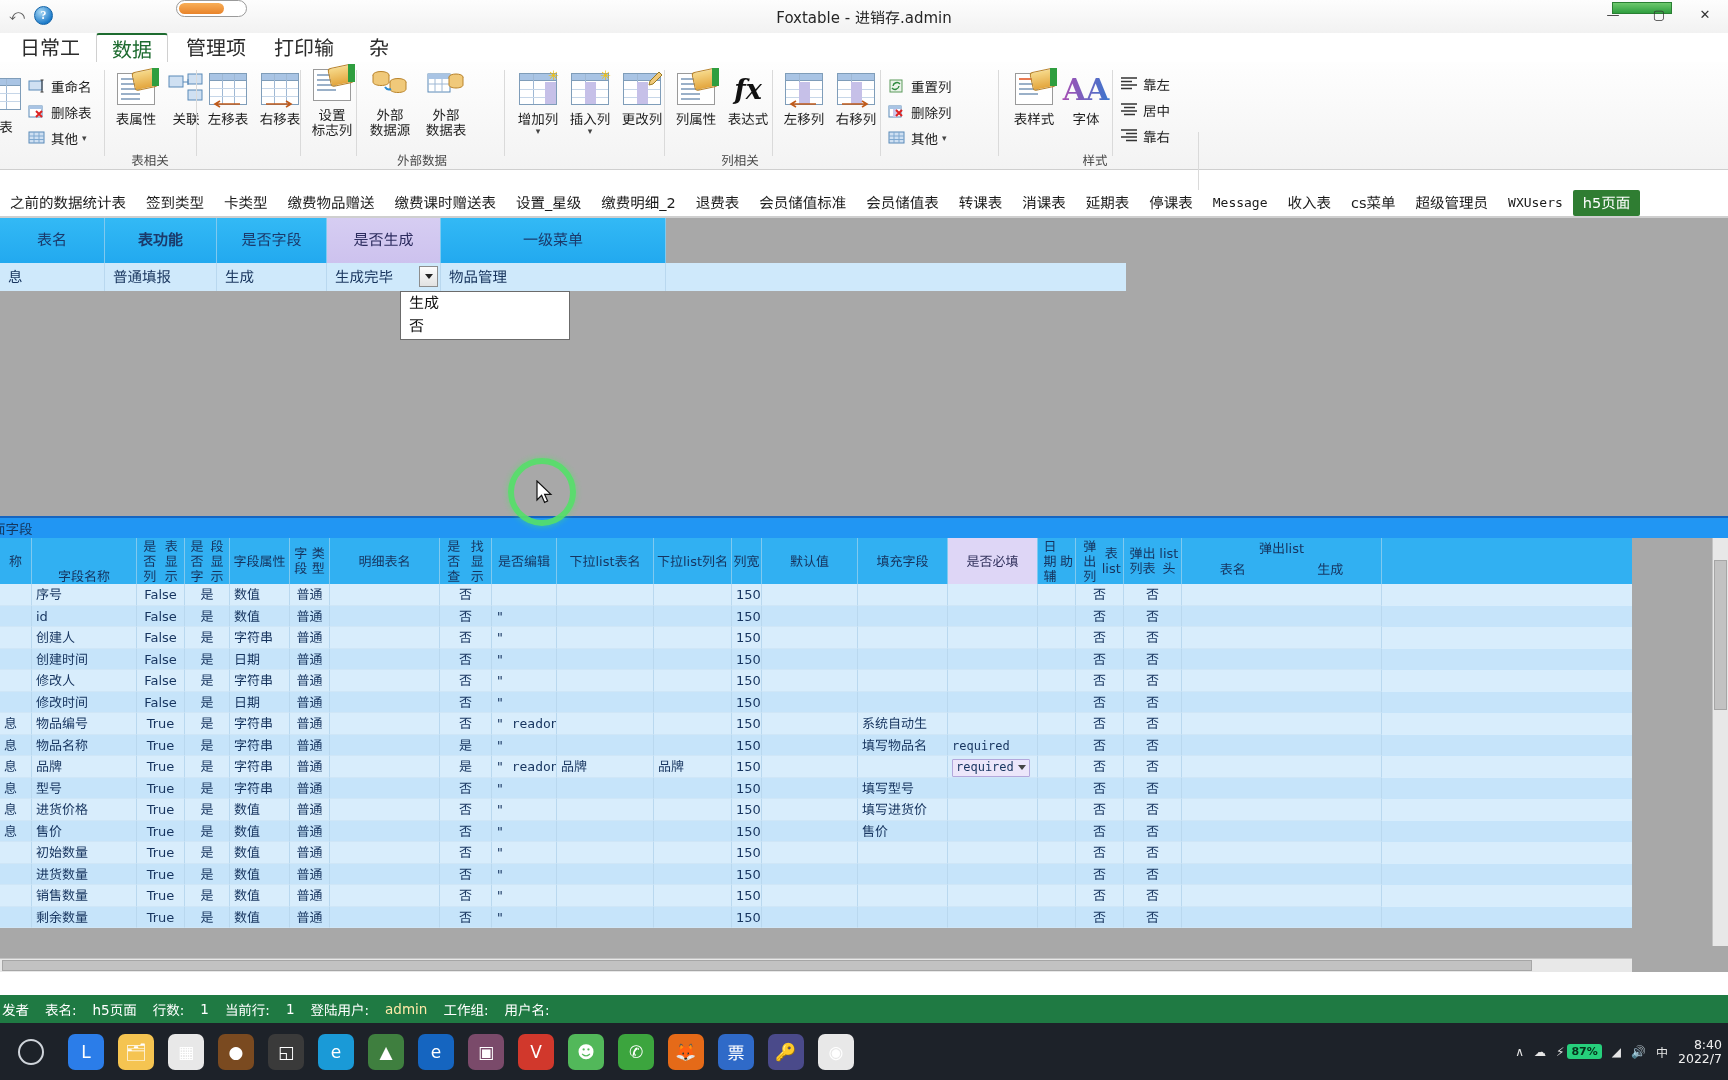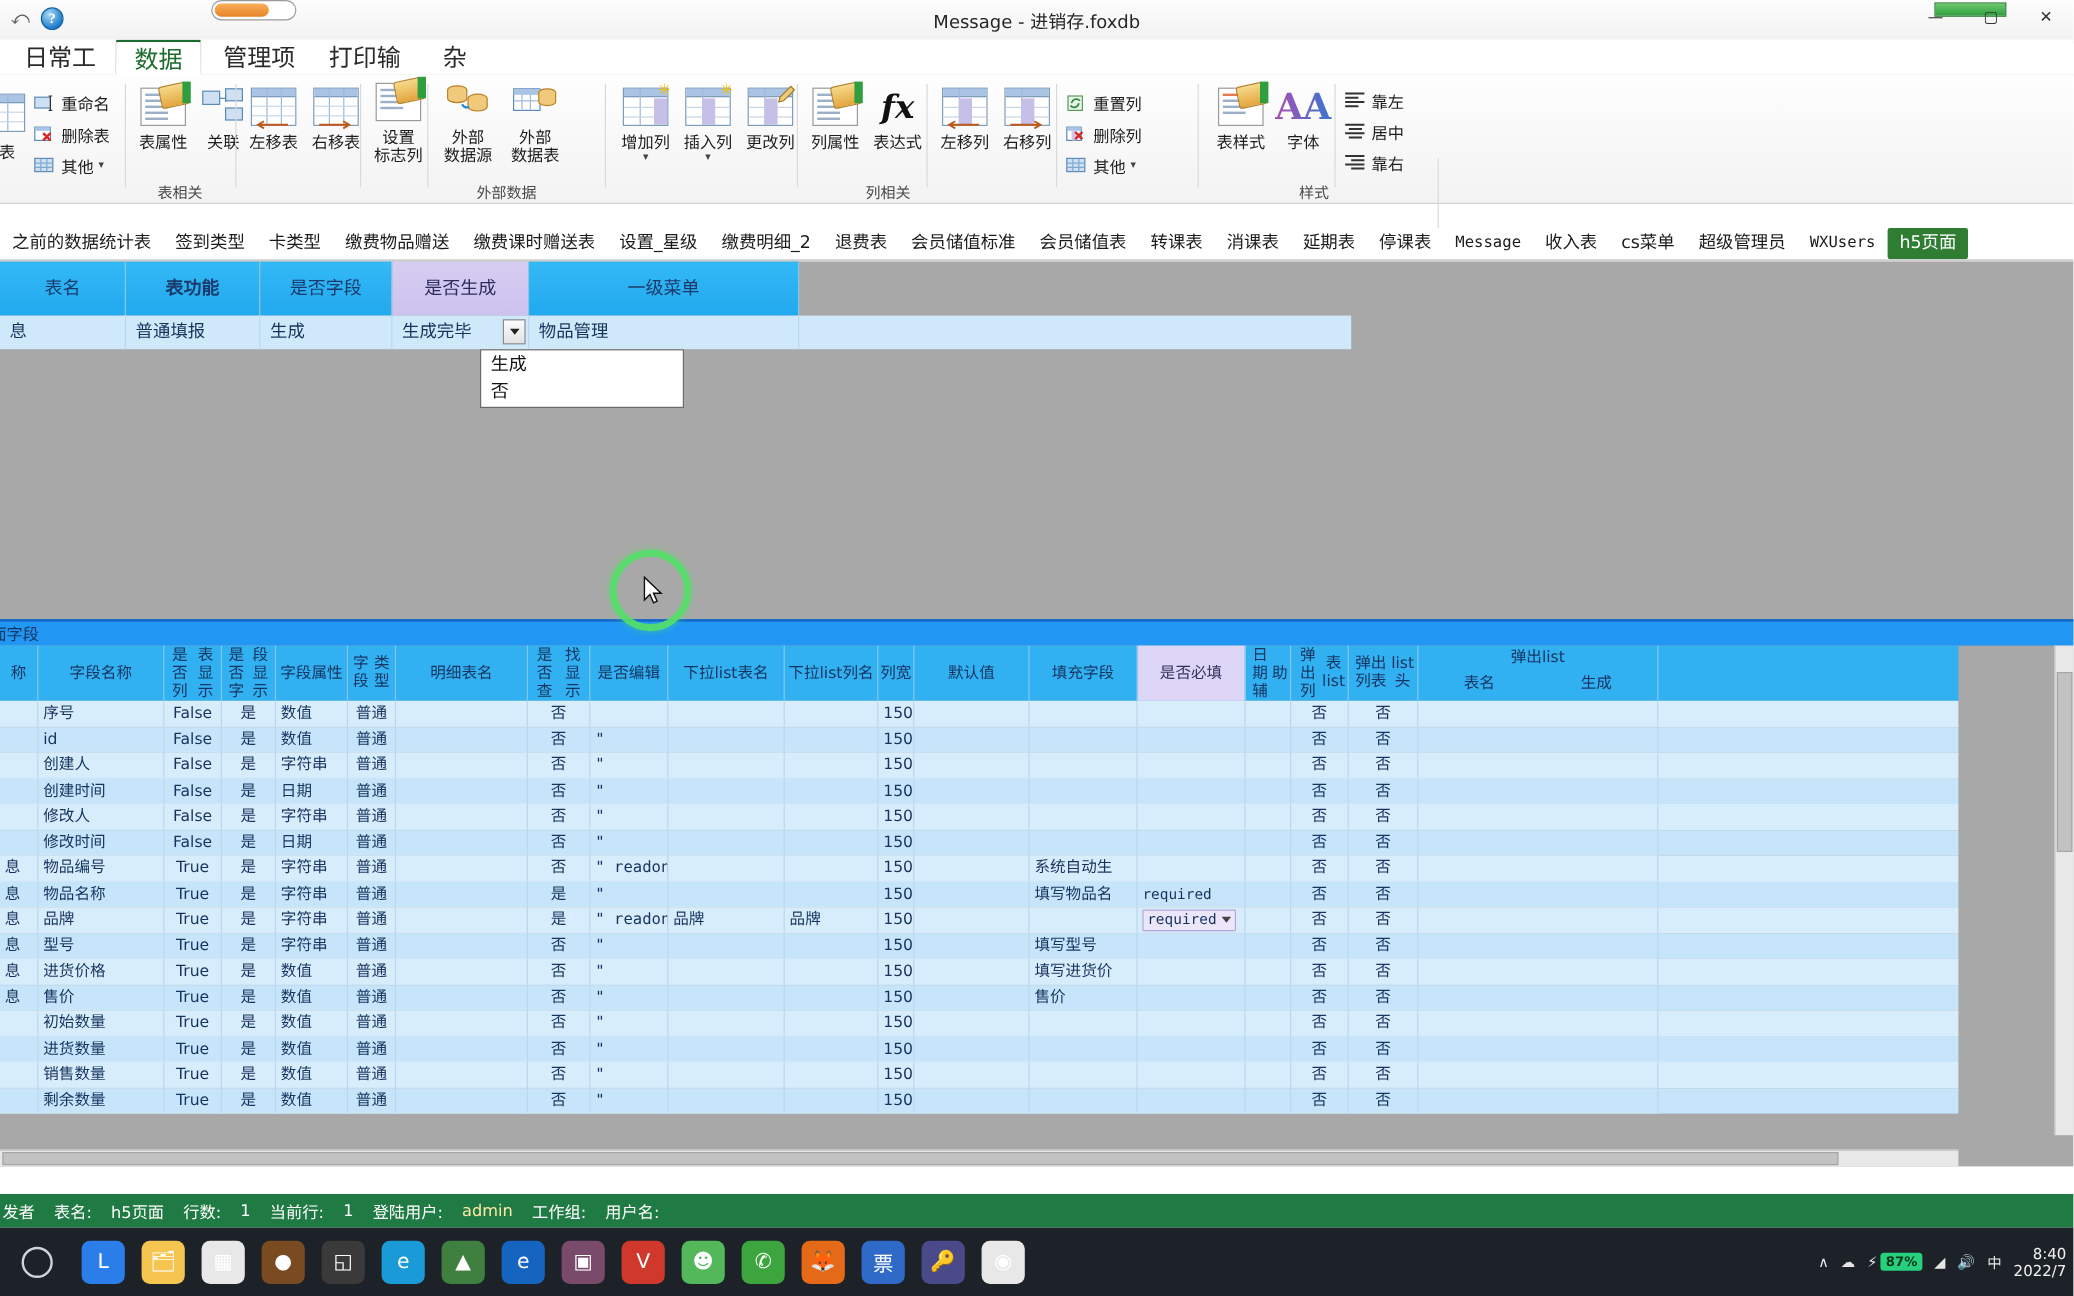--- a/index.html
+++ b/index.html
@@ -234,21 +234,21 @@
 <div id="app">
 
   <div class="titlebar">
     <div class="qat">
       <div class="qat-icon">⤺</div>
       <div class="helpball">?</div>
     </div>
     <div class="orangepill">
         <i></i>
       </div>
-    <div class="apptitle">Message - 进销存.foxdb</div>
+    <div class="apptitle">Foxtable - 进销存.admin</div>
     <div class="greenbar"></div>
     <div class="winbtns">
       <div class="winbtn">—</div>
       <div class="winbtn">▢</div>
       <div class="winbtn">✕</div>
     </div>
   </div>
 
   <div class="menurow">
     <div class="mtab" style="left:8px;width:84px;text-align:center">日常工作</div>
@@ -693,21 +693,21 @@
 
   <div class="botwrap">
     <div class="bot-title">
         <span class="tt">面字段</span>
       </div>
     <div class="bgrid">
       <div class="bg-head" id="bgHead">
           <div class="th" style="width: 32px; flex: 0 0 32px;">
             <div>称</div>
           </div>
-          <div class="th" style="width: 105px; flex: 0 0 105px;">
+          <div class="th" style="width: 105px; flex: 0 0 105px; align-items: flex-end;">
             <div>字段名称</div>
           </div>
           <div class="th" style="width: 48px; flex: 0 0 48px;">
             <div>是否列</div>
             <div>表显示</div>
           </div>
           <div class="th" style="width: 45px; flex: 0 0 45px;">
             <div>是否字</div>
             <div>段显示</div>
           </div>

